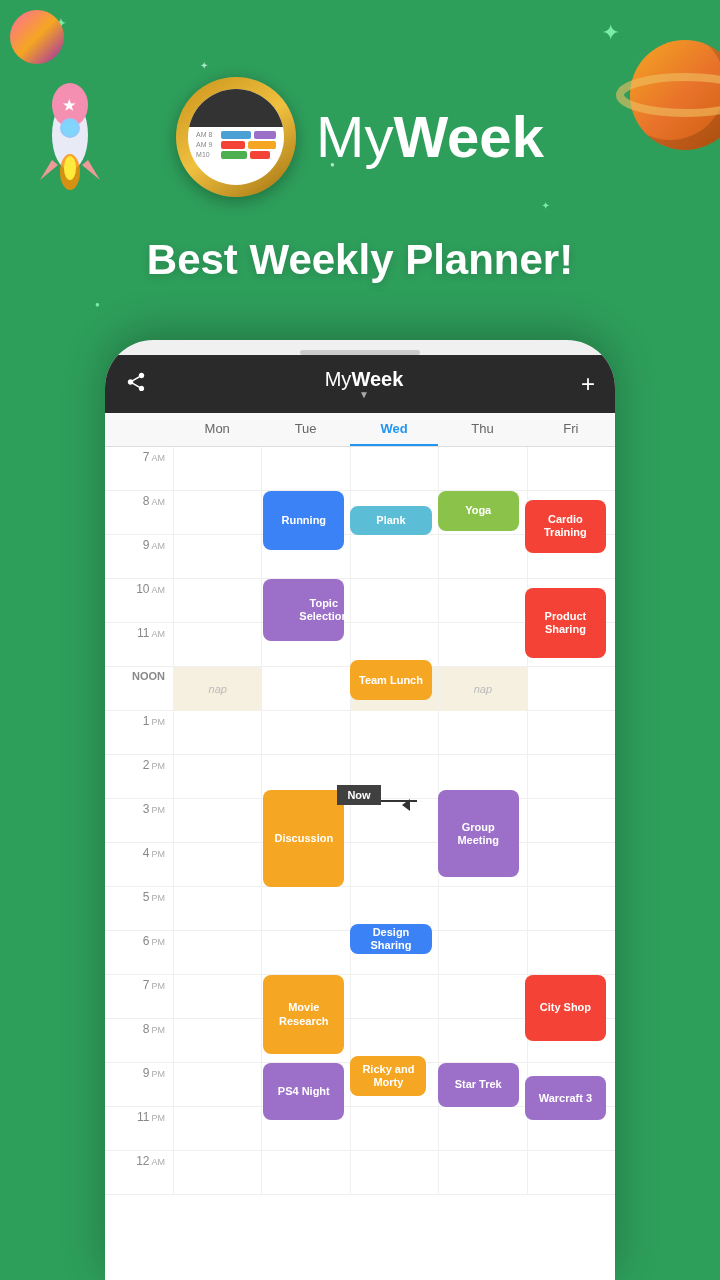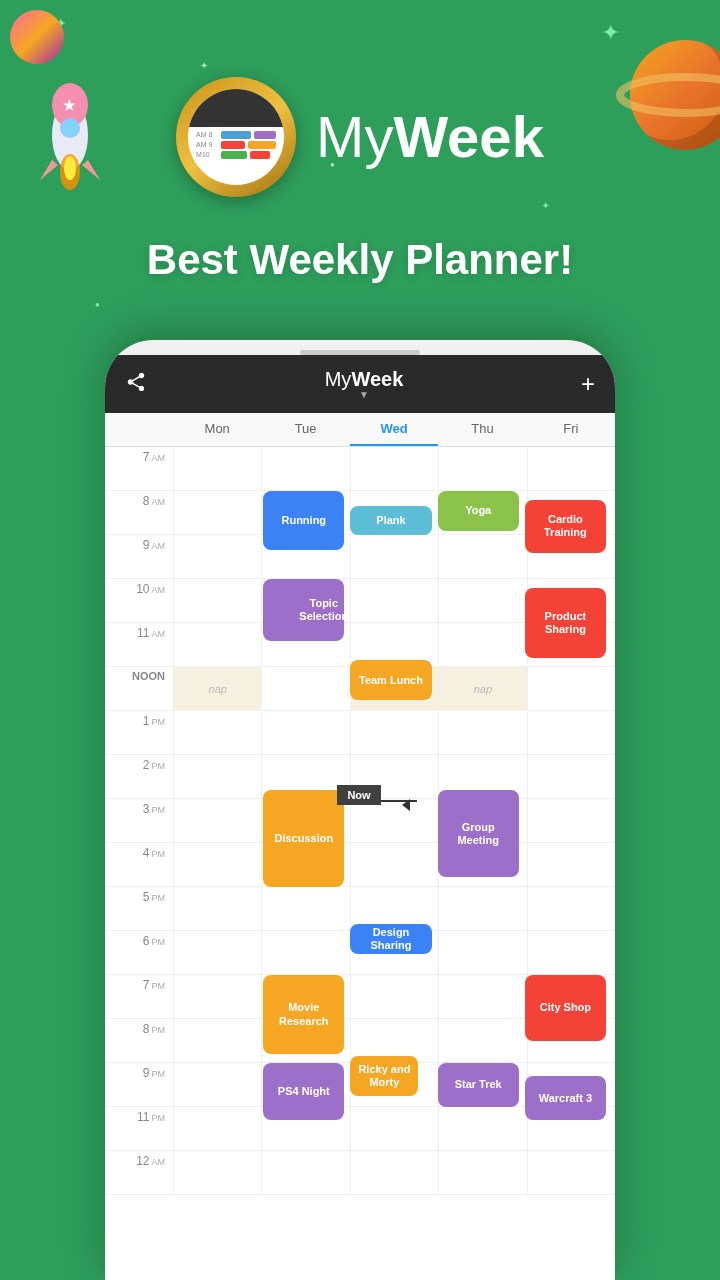--- a/index.html
+++ b/index.html
@@ -657,21 +657,21 @@
         <div class="event-block" style="top: 44px; height: 39.6px; background: rgb(139, 195, 74); color: rgb(255, 255, 255); left: 332.6px; width: 81.2px; position: absolute;">Yoga</div>
         <div class="event-block" style="top: 52.8px; height: 52.8px; background: rgb(244, 67, 54); color: rgb(255, 255, 255); left: 419.8px; width: 81.2px; position: absolute;">Cardio Training</div>
         <div class="event-block" style="top: 132px; height: 61.6px; background: rgb(156, 111, 201); color: rgb(255, 255, 255); left: 158.2px; width: 81.2px; position: absolute; padding-left: 46px;">Topic Selection</div>
         <div class="event-block" style="top: 140.8px; height: 70.4px; background: rgb(244, 67, 54); color: rgb(255, 255, 255); left: 419.8px; width: 81.2px; position: absolute;">Product Sharing</div>
         <div class="event-block" style="top: 213.4px; height: 39.6px; background: rgb(245, 166, 35); color: rgb(255, 255, 255); left: 245.4px; width: 81.2px; position: absolute;">Team Lunch</div>
         <div class="event-block" style="top: 343.2px; height: 96.8px; background: rgb(245, 166, 35); color: rgb(255, 255, 255); left: 158.2px; width: 81.2px; position: absolute;">Discussion</div>
         <div class="event-block" style="top: 343.2px; height: 87px; background: rgb(156, 111, 201); color: rgb(255, 255, 255); left: 332.6px; width: 81.2px; position: absolute;">Group Meeting</div>
         <div class="event-block" style="top: 477.4px; height: 30px; background: #3b82f6; color: rgb(255, 255, 255); left: 245.4px; width: 81.2px; position: absolute;">Design Sharing</div>
         <div class="event-block" style="top: 528px; height: 79.2px; background: rgb(245, 166, 35); color: rgb(255, 255, 255); left: 158.2px; width: 81.2px; position: absolute;">Movie Research</div>
         <div class="event-block" style="top: 528px; height: 66px; background: rgb(244, 67, 54); color: rgb(255, 255, 255); left: 419.8px; width: 81.2px; position: absolute;">City Shop</div>
-        <div class="event-block" style="top: 609.4px; height: 39.6px; background: rgb(245, 166, 35); color: rgb(255, 255, 255); left: 245.4px; width: 68px; position: absolute;">Ricky and Morty</div>
+        <div class="event-block" style="top: 609.4px; height: 39.6px; background: rgb(245, 166, 35); color: rgb(255, 255, 255); left: 245.4px; width: 76px; position: absolute;">Ricky and Morty</div>
         <div class="event-block" style="top: 616px; height: 57.2px; background: rgb(156, 111, 201); color: rgb(255, 255, 255); left: 158.2px; width: 81.2px; position: absolute;">PS4 Night</div>
         <div class="event-block" style="top: 616px; height: 44px; background: rgb(156, 111, 201); color: rgb(255, 255, 255); left: 332.6px; width: 81.2px; position: absolute;">Star Trek</div>
         <div class="event-block" style="top: 629.2px; height: 44px; background: rgb(156, 111, 201); color: rgb(255, 255, 255); left: 419.8px; width: 81.2px; position: absolute;">Warcraft 3</div>
         <div class="now-tooltip" style="top: 338px; left: 232.4px; position: absolute;">Now</div>
         <div class="now-arrow" style="position: absolute; top: 352px; left: 297.4px;"></div>
         <div class="now-line" style="top: 353px; left: 232.4px; width: 80px;"></div>
       </div>
   </div>
 </div>
 

